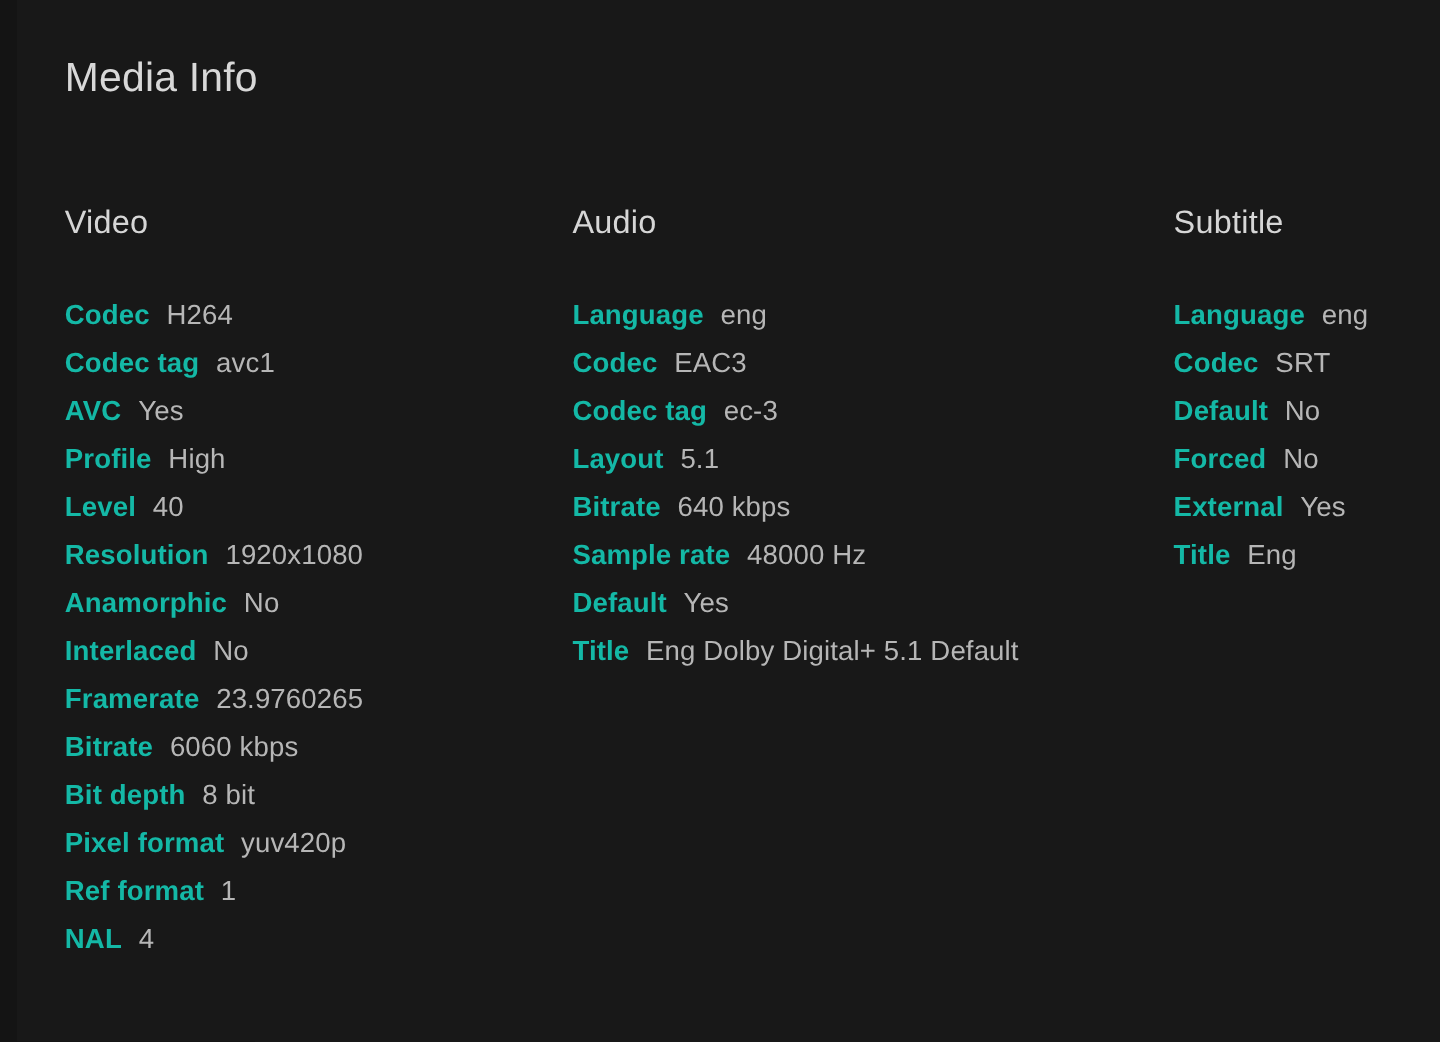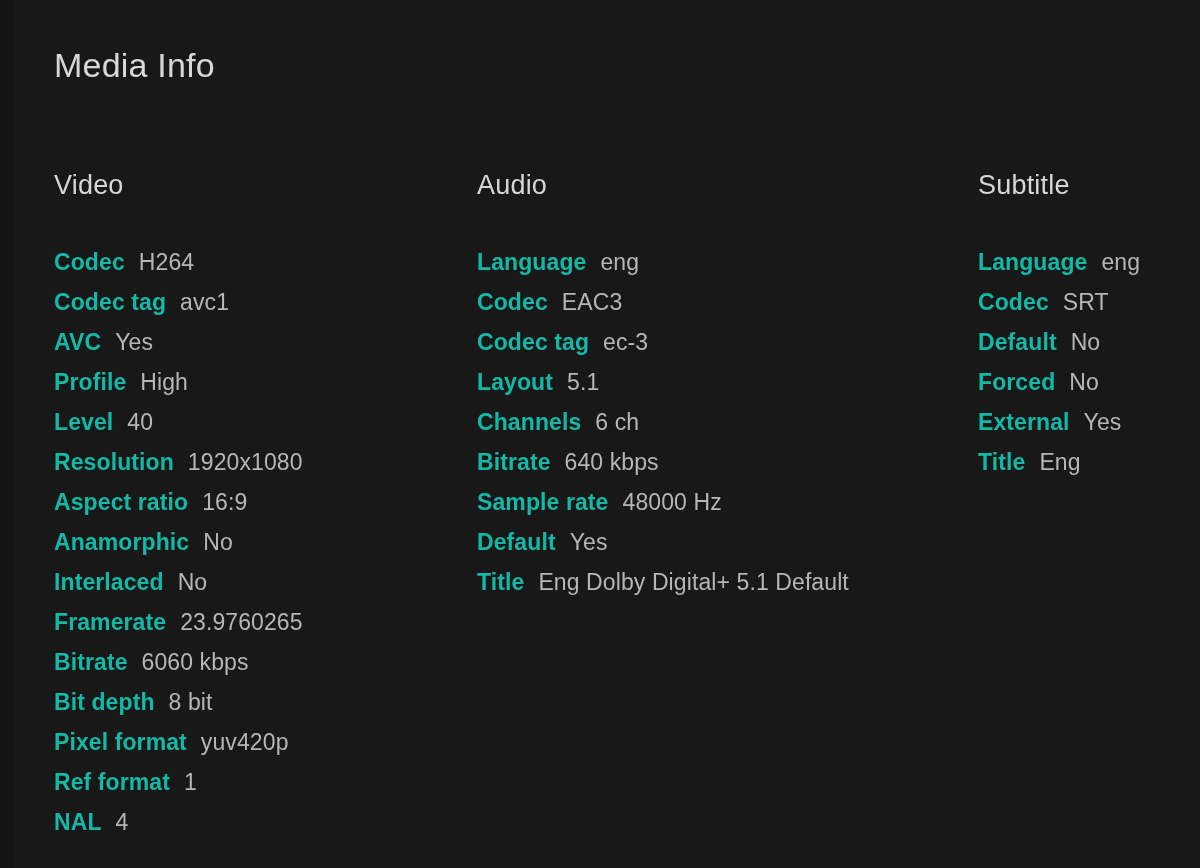--- a/index.html
+++ b/index.html
@@ -98,40 +98,38 @@
 
     <div class="column video">
       <div class="section-header">Video</div>
       <div class="rows">
           <div class="row"><span class="label">Codec</span><span class="value">H264</span></div>
           <div class="row"><span class="label">Codec tag</span><span class="value">avc1</span></div>
           <div class="row"><span class="label">AVC</span><span class="value">Yes</span></div>
           <div class="row"><span class="label">Profile</span><span class="value">High</span></div>
           <div class="row"><span class="label">Level</span><span class="value">40</span></div>
           <div class="row"><span class="label">Resolution</span><span class="value">1920x1080</span></div>
-          <div class="row"><span class="label">Aspect ratio</span><span class="value">16:9</span></div>
           <div class="row"><span class="label">Anamorphic</span><span class="value">No</span></div>
           <div class="row"><span class="label">Interlaced</span><span class="value">No</span></div>
           <div class="row"><span class="label">Framerate</span><span class="value">23.9760265</span></div>
           <div class="row"><span class="label">Bitrate</span><span class="value">6060 kbps</span></div>
           <div class="row"><span class="label">Bit depth</span><span class="value">8 bit</span></div>
           <div class="row"><span class="label">Pixel format</span><span class="value">yuv420p</span></div>
           <div class="row"><span class="label">Ref format</span><span class="value">1</span></div>
           <div class="row"><span class="label">NAL</span><span class="value">4</span></div>
         </div>
     </div>
 
     <div class="column audio">
       <div class="section-header">Audio</div>
       <div class="rows">
           <div class="row"><span class="label">Language</span><span class="value">eng</span></div>
           <div class="row"><span class="label">Codec</span><span class="value">EAC3</span></div>
           <div class="row"><span class="label">Codec tag</span><span class="value">ec-3</span></div>
           <div class="row"><span class="label">Layout</span><span class="value">5.1</span></div>
-          <div class="row"><span class="label">Channels</span><span class="value">6 ch</span></div>
           <div class="row"><span class="label">Bitrate</span><span class="value">640 kbps</span></div>
           <div class="row"><span class="label">Sample rate</span><span class="value">48000 Hz</span></div>
           <div class="row"><span class="label">Default</span><span class="value">Yes</span></div>
           <div class="row"><span class="label">Title</span><span class="value">Eng Dolby Digital+ 5.1 Default</span></div>
         </div>
     </div>
 
     <div class="column subtitle">
       <div class="section-header">Subtitle</div>
       <div class="rows">

